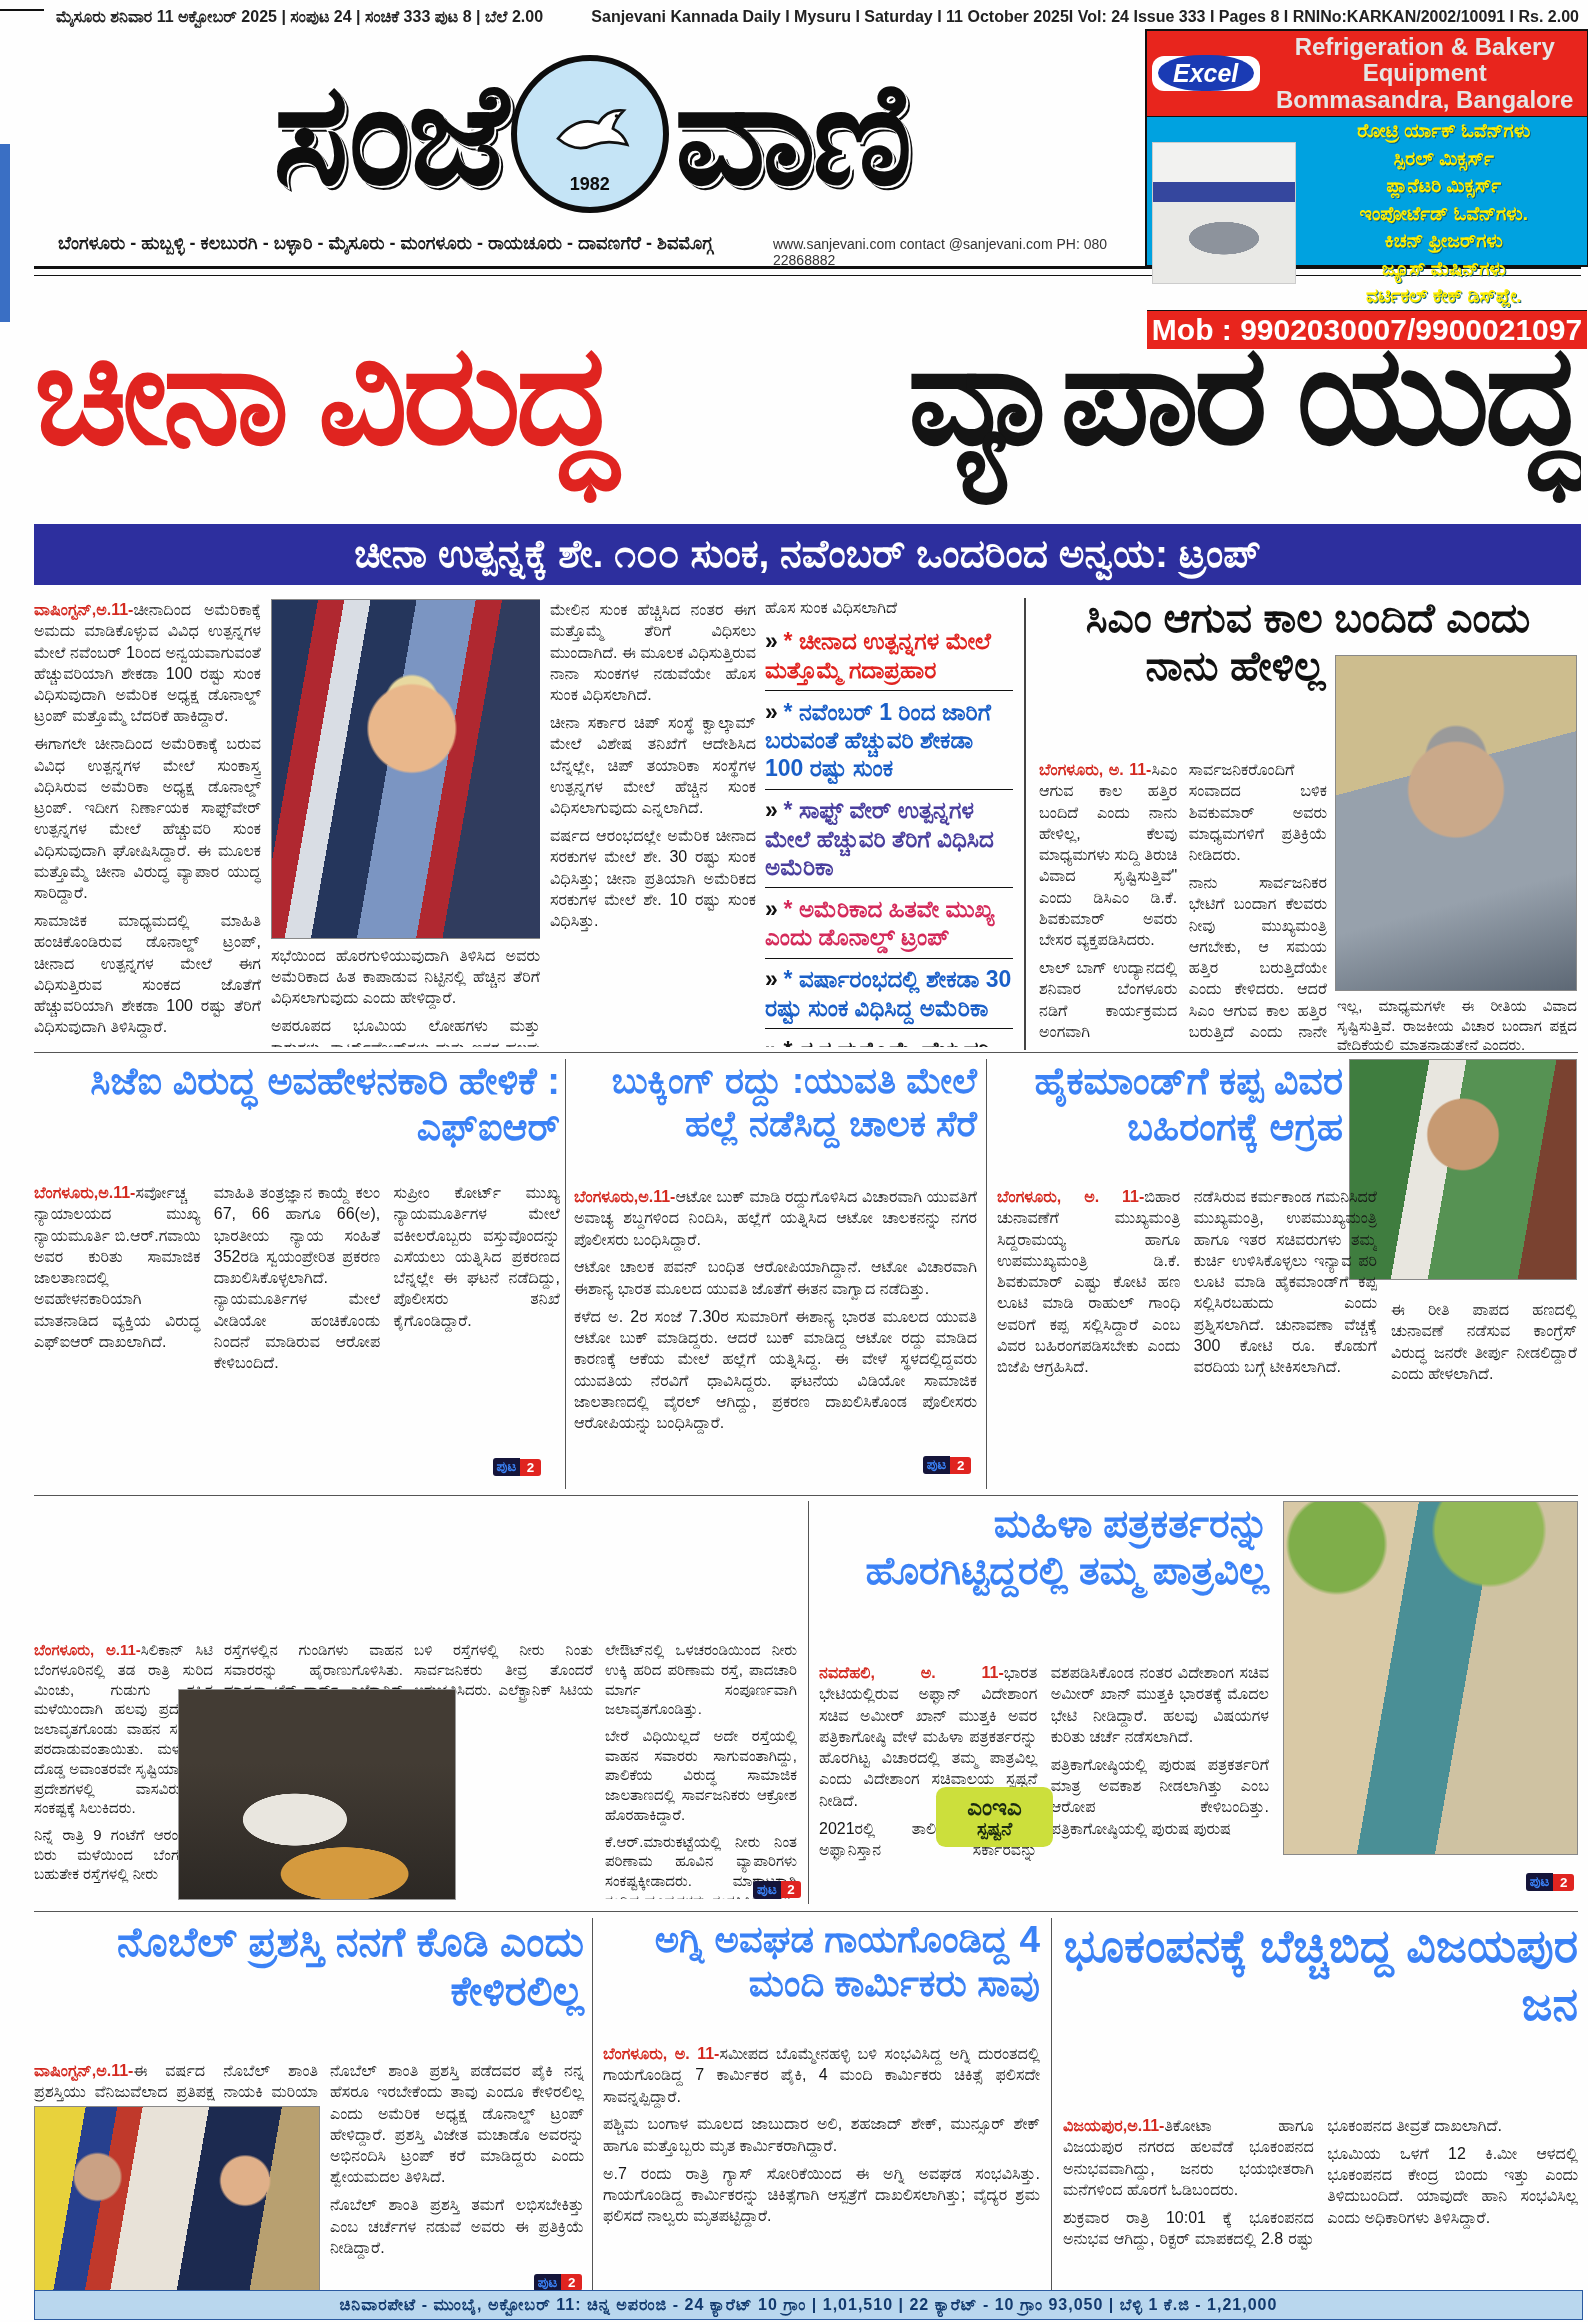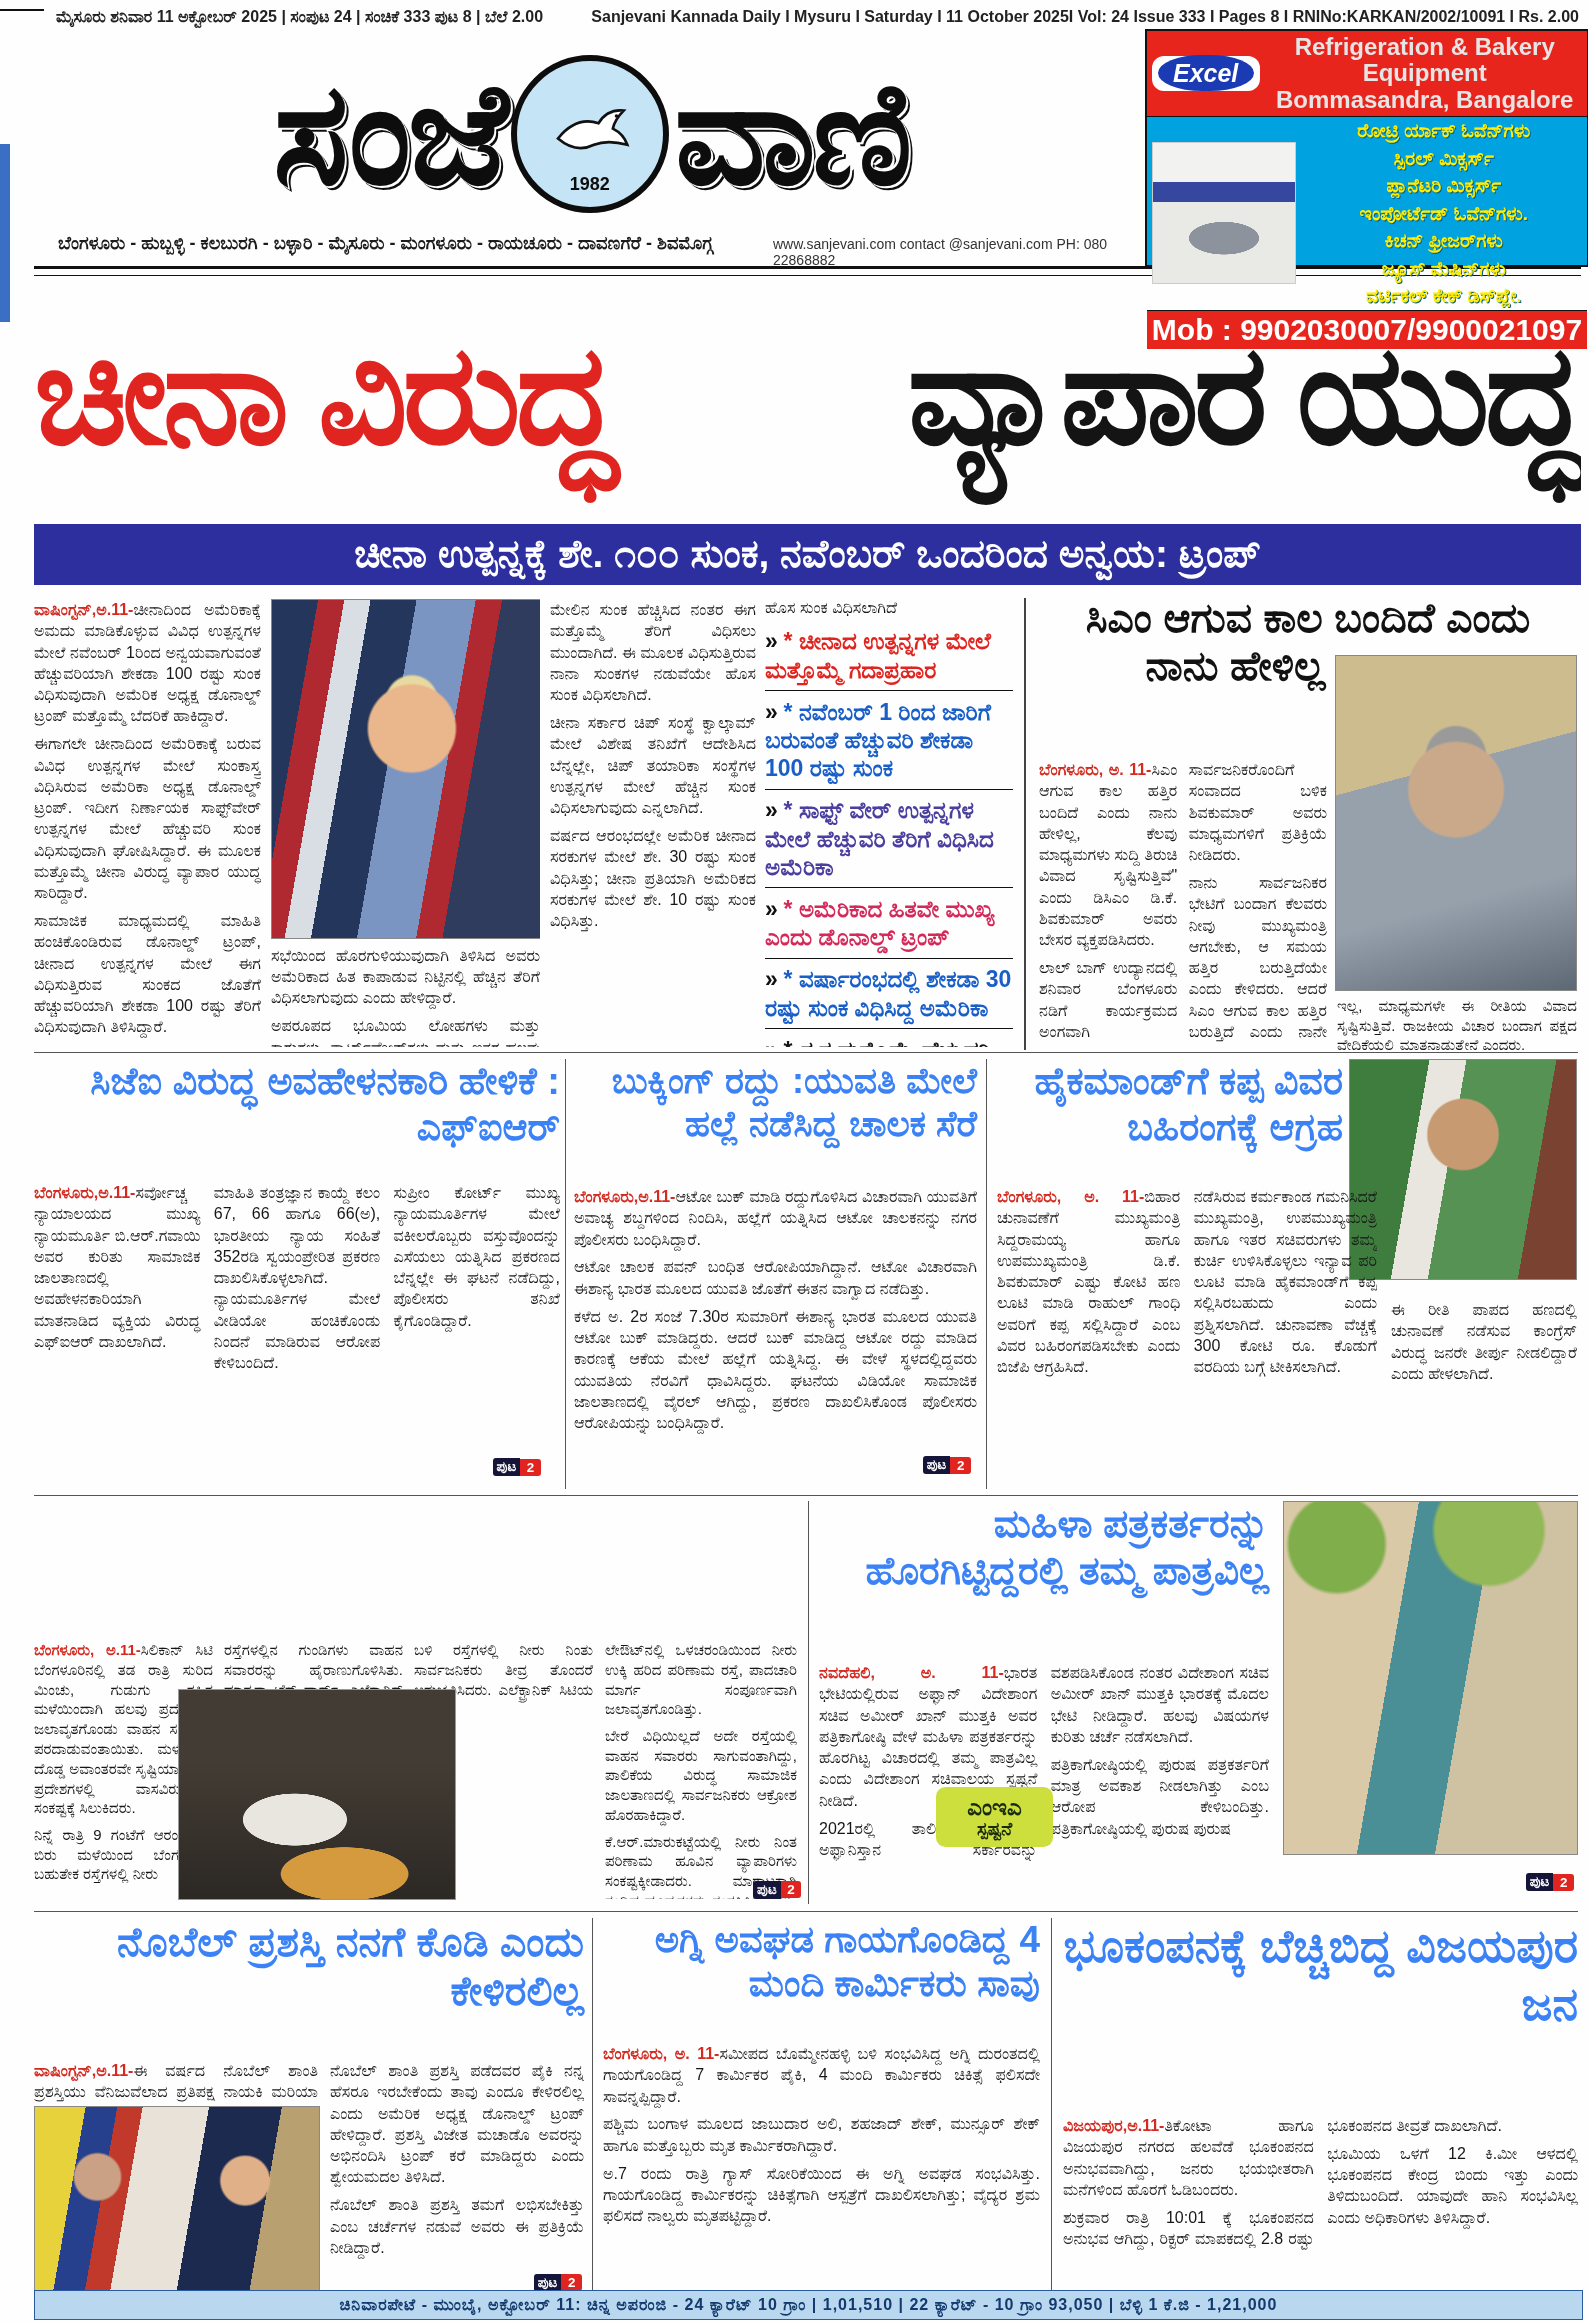--- a/index.html
+++ b/index.html
@@ -73,21 +73,21 @@
      linear-gradient(165deg,#cdbd8e 0 35%,#97a1ac 35% 70%,#5d6875 100%);}
   .cm-body{position:absolute;left:0;top:165px;width:288px;height:290px;column-count:2;column-gap:11.5px;overflow:hidden;}
   .cm-tail{position:absolute;right:0;top:402px;width:240px;height:54px;overflow:hidden;font-size:15px;line-height:1.3;}
   
   .hrule{background:#555;height:1px;}
   .vrule{background:#555;width:1px;}
   
   .sh{font-weight:700;text-align:right;color:#3b82f6;line-height:1.2;}
   
   .pbadge{display:inline-flex;align-items:center;height:21px;font-weight:bold;vertical-align:middle;}
-  .pbadge .pb1{background:#15153a;color:#ffffff;font-size:13.4px;padding:1px 4px;border-radius:2.9px 0 0 2.9px;}
+  .pbadge .pb1{background:#15153a;color:#3b82f6;font-size:13.4px;padding:1px 4px;border-radius:2.9px 0 0 2.9px;}
   .pbadge .pb2{background:#e02420;color:#fff;font-size:13.4px;padding:1px 6.7px;border-radius:0 2.9px 2.9px 0;}
   
   .fir{left:34px;top:1059px;width:526px;height:432px;}
   .fir .sh{font-size:38px;}
   .fir-body{position:absolute;left:0;top:123px;width:100%;height:288px;column-count:3;column-gap:13.4px;overflow:hidden;}
   
   .book{left:574px;top:1059px;width:403px;height:432px;}
   .book .sh{font-size:36px;}
   .book-body{position:absolute;left:0;top:127px;width:100%;height:288px;overflow:hidden;}
   

